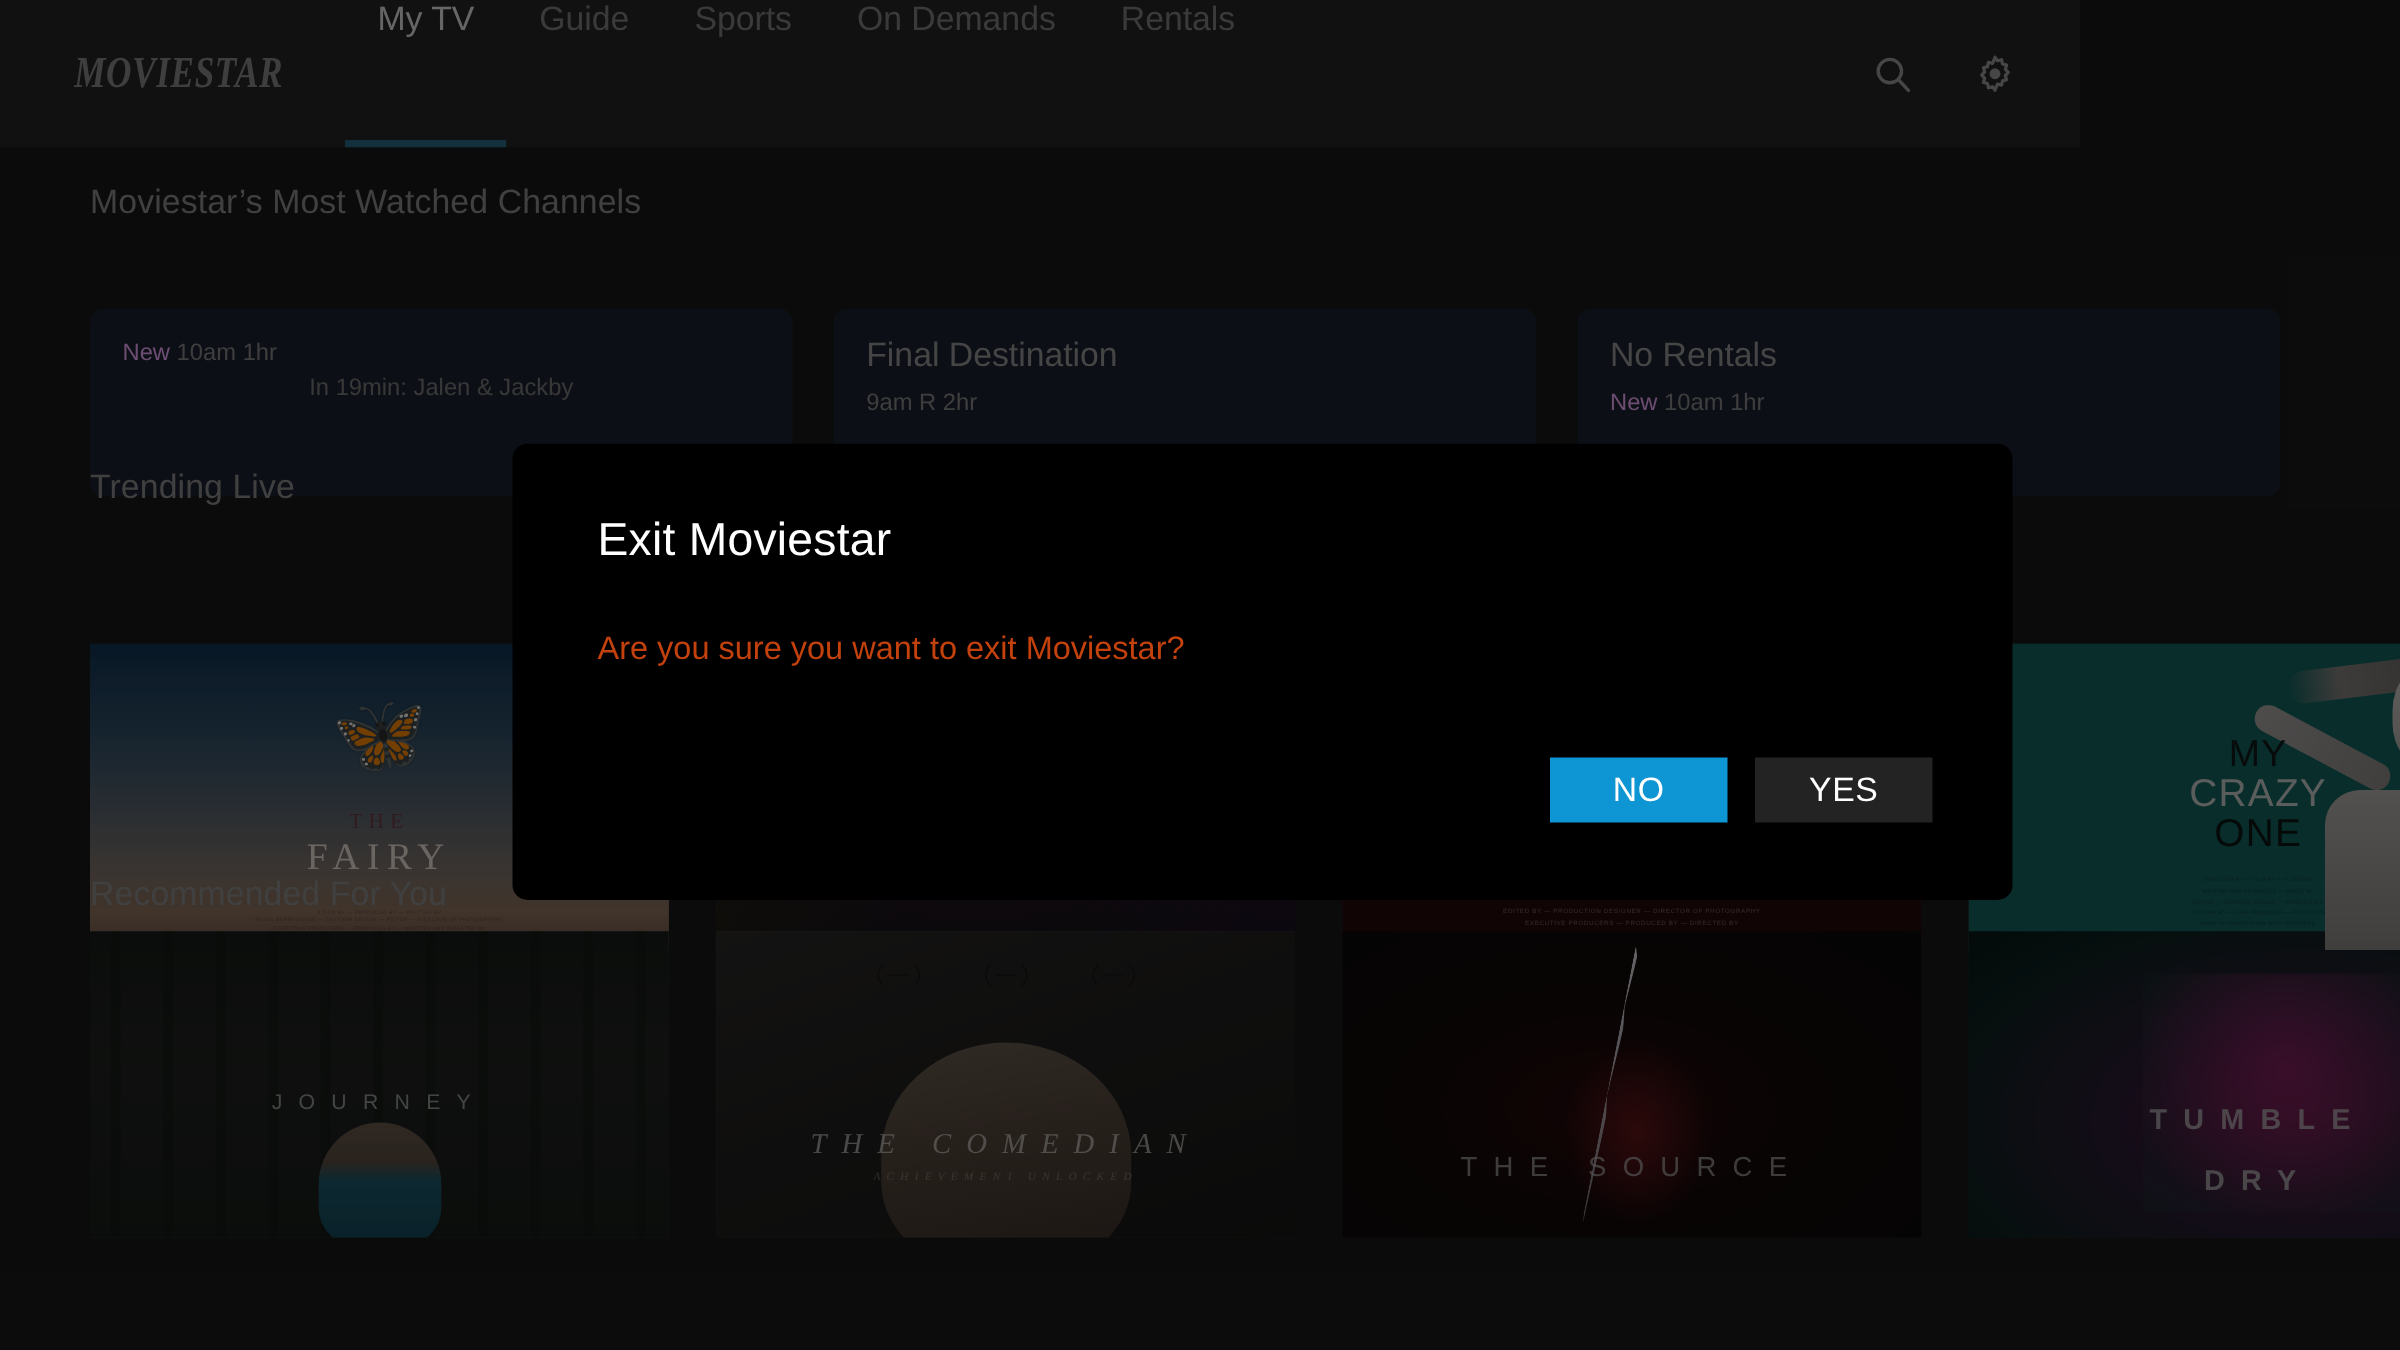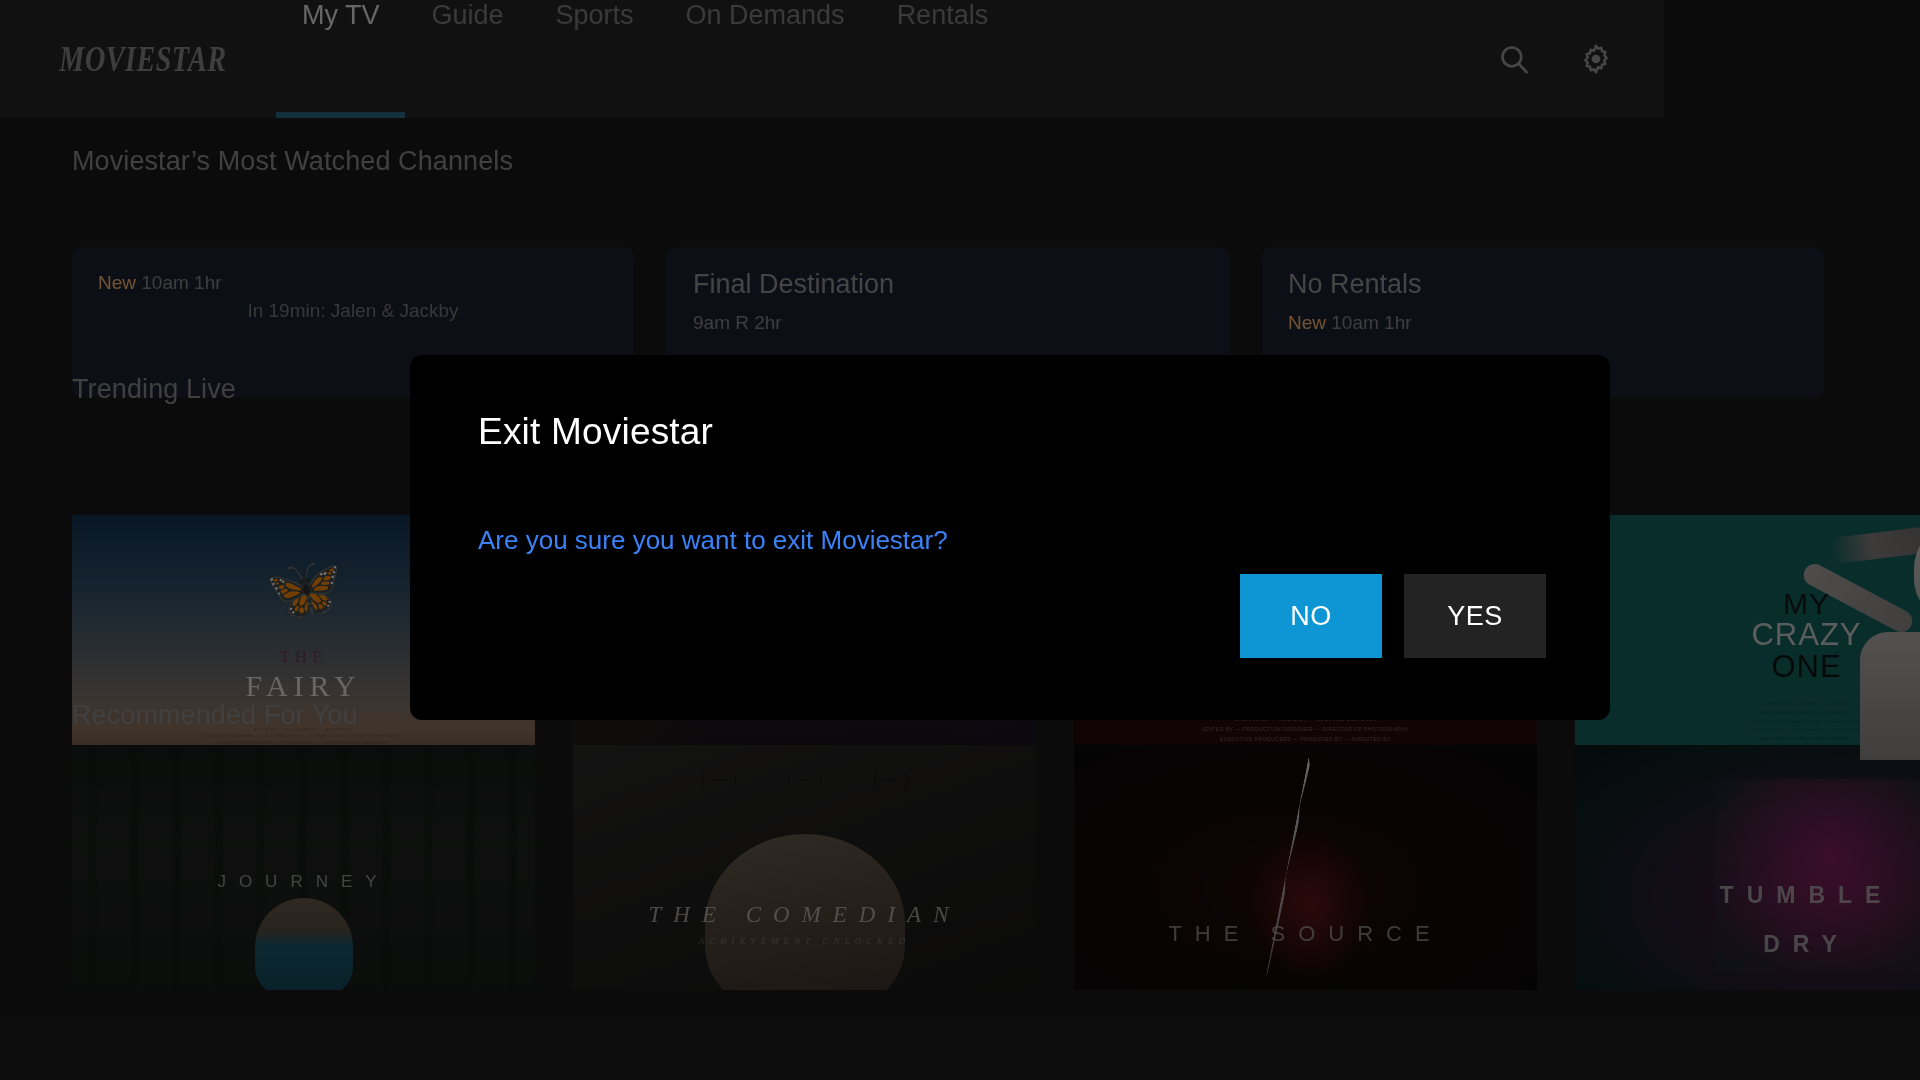--- a/index.html
+++ b/index.html
@@ -72,21 +72,21 @@
   }
   .channel-card {
     width: 562px; height: 150px;
     background: #1e2231;
     border-radius: 10px;
     padding: 22px 26px 0 26px;
     cursor: pointer;
   }
   .channel-name { font-size: 27px; color: #9a9a9a; margin-bottom: 9px; }
   .channel-meta { font-size: 19px; color: #8a8a8a; line-height: 1.45; }
-  .badge-new { color: #fdba74; }
+  .badge-new { color: #f0abfc; }
   .channel-sub { font-size: 19px; color: #7d7d7d; line-height: 1.45; text-align: center; }
 
   
   .poster-row { position: absolute; left: 72px; display: flex; gap: 38px; }
   .poster {
     width: 463px; height: 245px;
     position: relative; overflow: hidden;
     background: #222; cursor: pointer;
   }
   .poster .veil {
@@ -300,29 +300,29 @@
     background: #000;
     border-radius: 12px;
     z-index: 60;
     padding: 56px 64px 0 68px;
   }
   .modal-title {
     font-size: 37px; color: #ffffff;
     font-weight: normal; letter-spacing: .2px;
   }
   .modal-msg {
-    margin-top: 72px;
-    font-size: 26px; color: #3b82f6;
+    margin-top: 50px;
+    font-size: 26px; color: #c2410c;
   }
   .modal-actions {
     position: absolute; right: 64px; bottom: 62px;
     display: flex; gap: 22px;
   }
   .btn {
-    min-width: 142px; height: 84px;
+    min-width: 142px; height: 52px;
     display: flex; align-items: center; justify-content: center;
     font-size: 27px; color: #ffffff;
     letter-spacing: .5px; cursor: pointer;
     border: none;
     font-family: "Liberation Sans", sans-serif;
   }
   .btn-no  { background: #0e95d3; }
   .btn-yes { background: #232323; }
 </style>
 </head>

